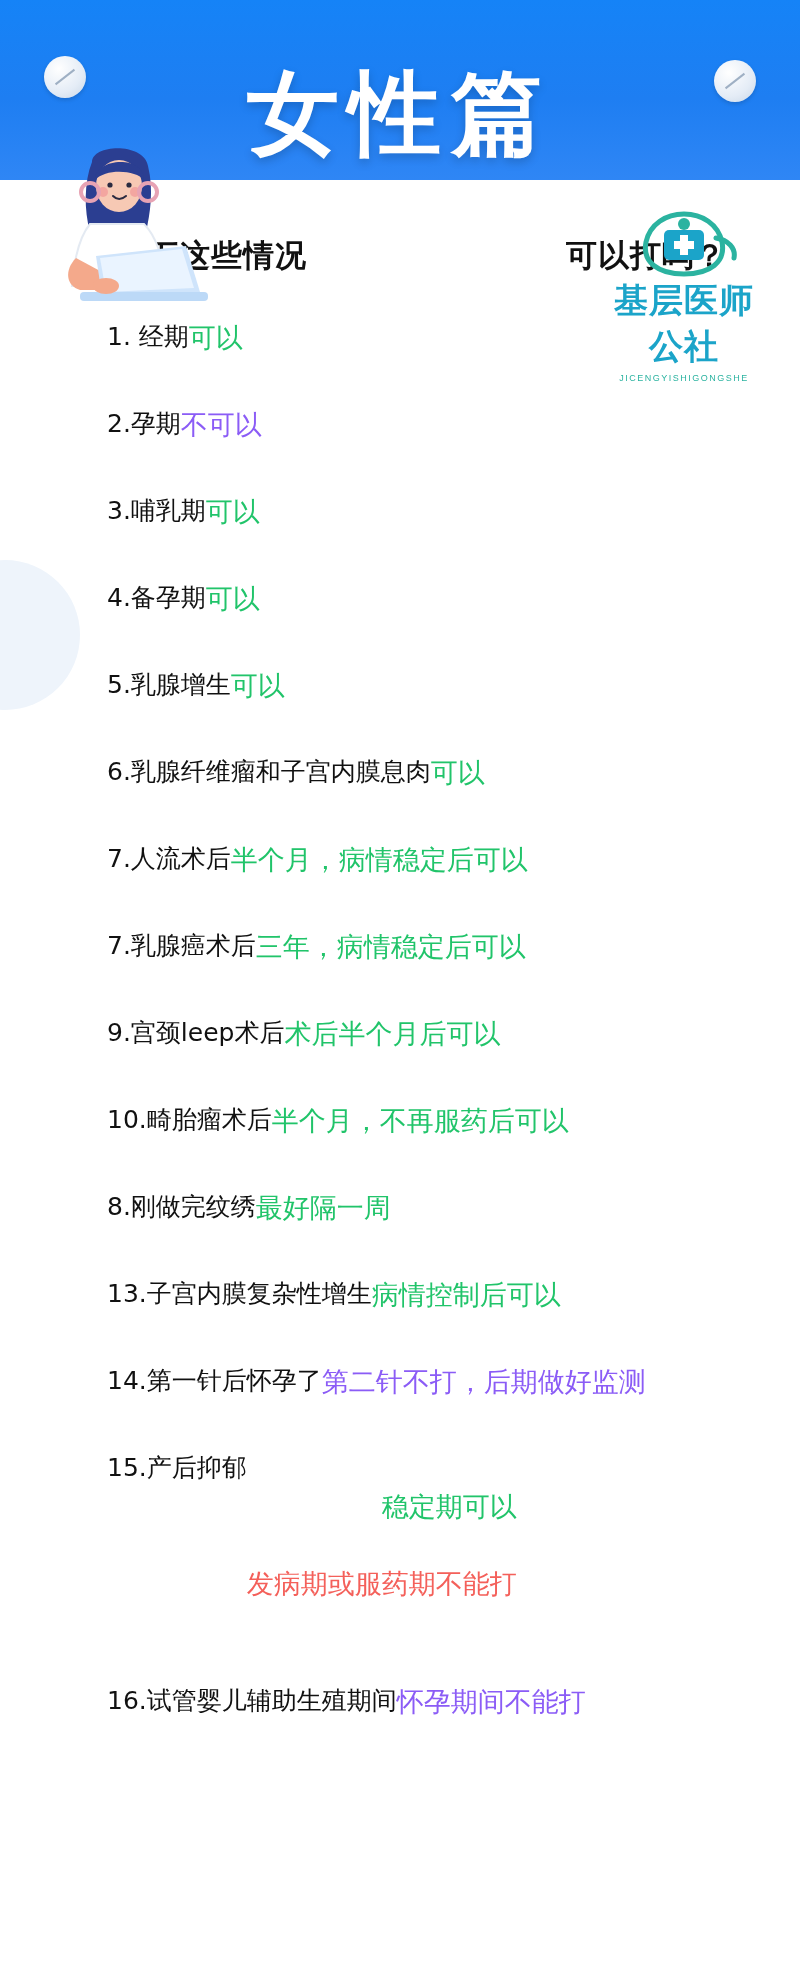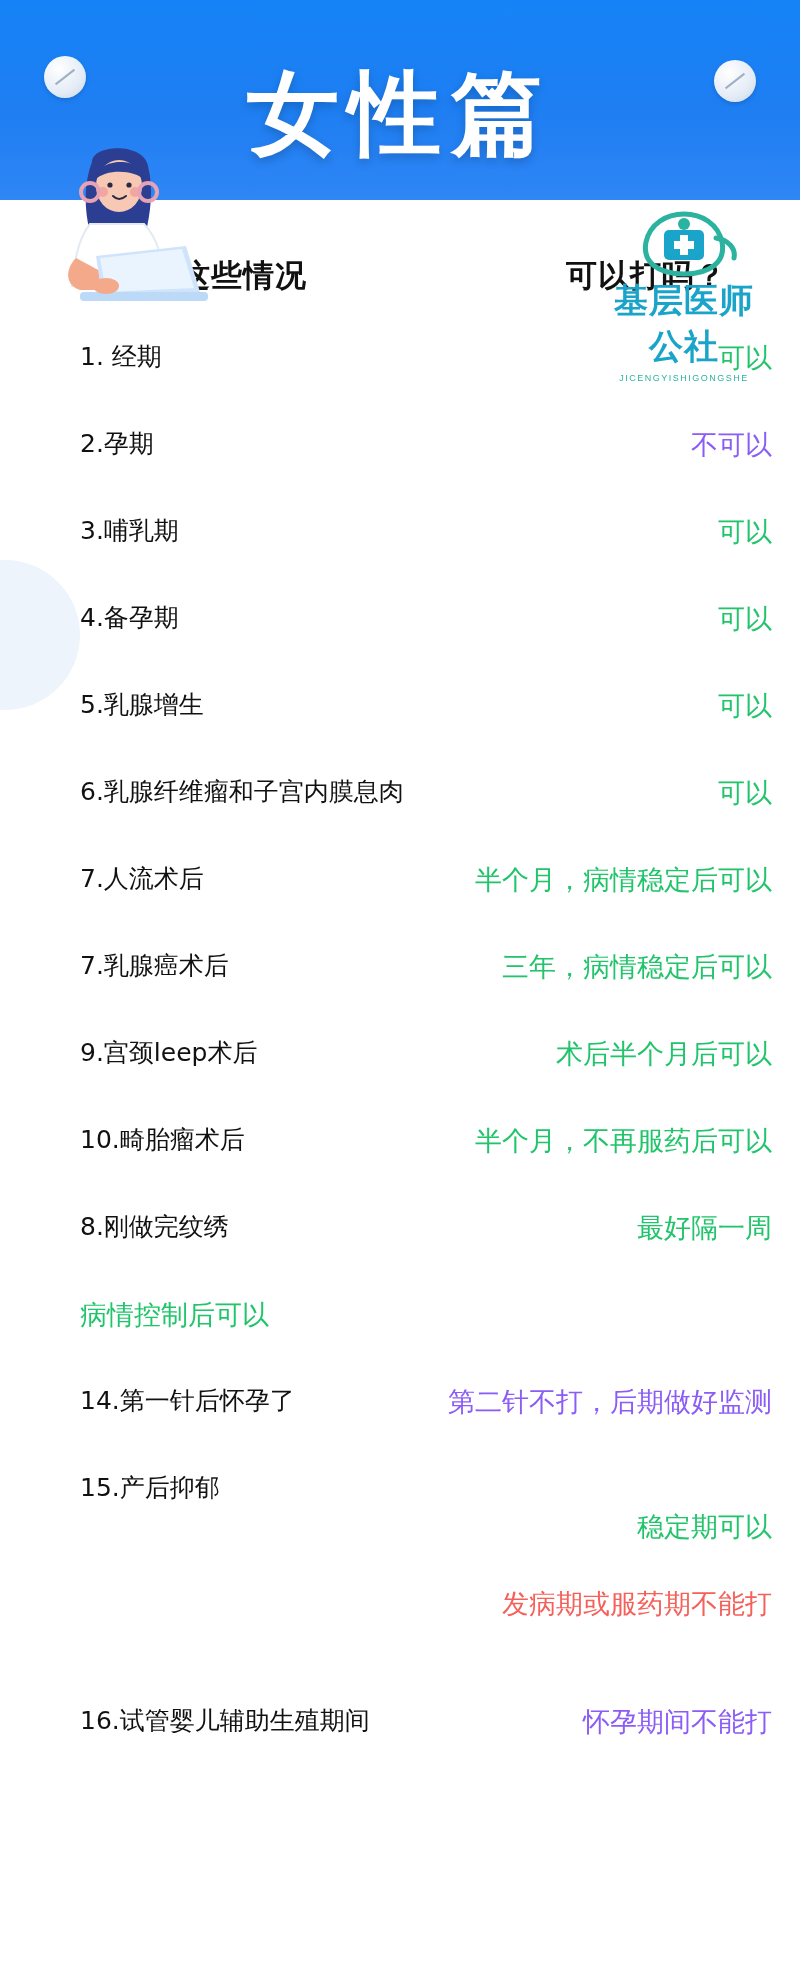--- a/index.html
+++ b/index.html
@@ -15,21 +15,21 @@
     width: 800px;
     height: 1963px;
     background: #ffffff;
     overflow: hidden;
   }
 
   
   .banner {
     position: relative;
     width: 800px;
-    height: 200px;
+    height: 180px;
     background: linear-gradient(180deg, #1583f7 0%, #1e7ef2 55%, #2f86f5 100%);
     overflow: hidden;
   }
   .pin {
     position: absolute;
     width: 42px; height: 42px;
     border-radius: 50%;
     background: radial-gradient(circle at 35% 30%, #ffffff 0%, #e4ecf6 60%, #c8d6e6 100%);
     box-shadow: 0 2px 4px rgba(0,0,0,0.15);
   }
@@ -127,23 +127,23 @@
   
   .rows {
     position: relative;
     margin-top: 42px;
     padding: 0 20px 0 80px;
     z-index: 2;
   }
   .row {
     display: flex;
     align-items: flex-start;
-    justify-content: space-between;
     min-height: 46px;
     margin-bottom: 41px;
+    margin-left: 27px;
   }
   .row .q {
     font-family: "DejaVu Sans", sans-serif;
     font-size: 25px;
     color: #111111;
     line-height: 1.25;
     white-space: nowrap;
     padding-top: 2px;
   }
   .row .a {
@@ -273,20 +273,21 @@
       <div class="a yes">半个月，不再服药后可以</div>
     </div>
 
     <div class="row">
       <div class="q">8.刚做完纹绣</div>
       <div class="a yes">最好隔一周</div>
     </div>
 
 
     <div class="row">
+      <div class="q">13.子宫内膜复杂性增生</div>
       <div class="a yes">病情控制后可以</div>
     </div>
 
     <div class="row">
       <div class="q">14.第一针后怀孕了</div>
       <div class="a no">第二针不打，后期做好监测</div>
     </div>
 
     <div class="row">
       <div class="q">15.产后抑郁</div>

